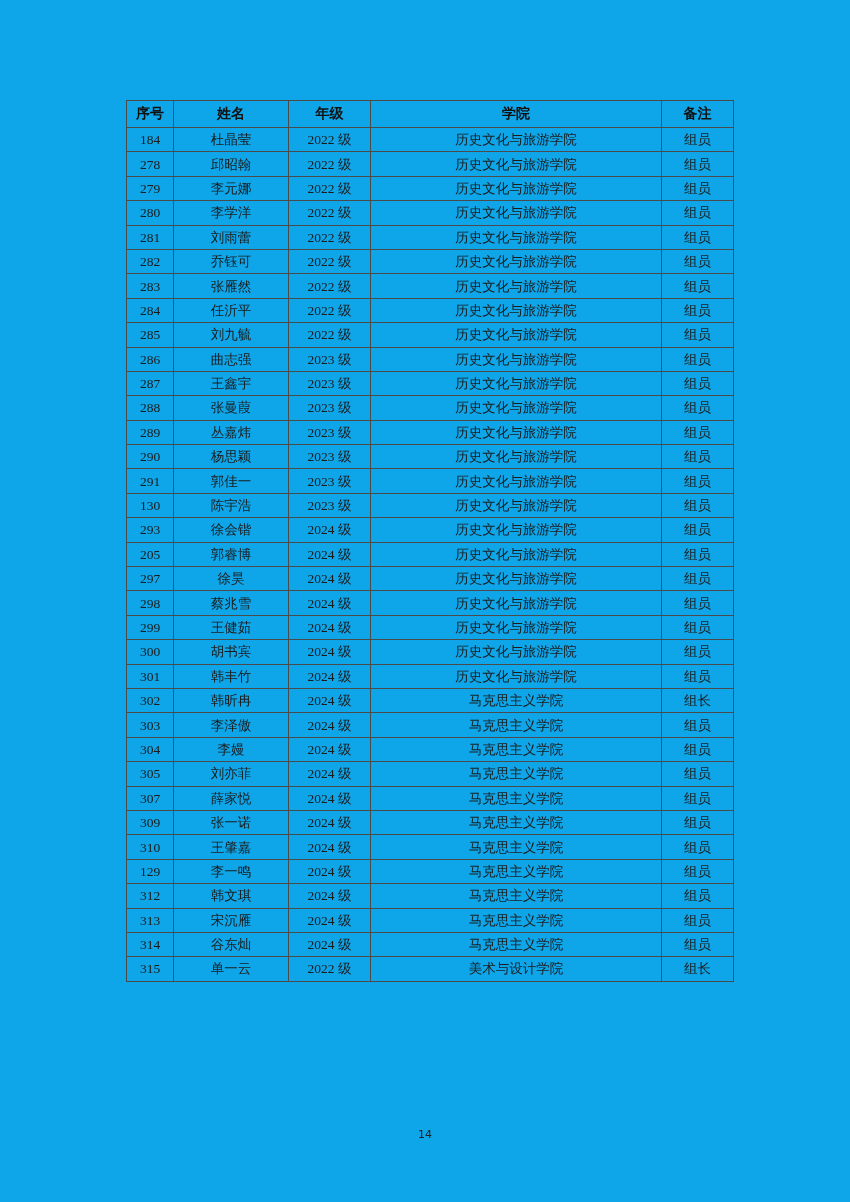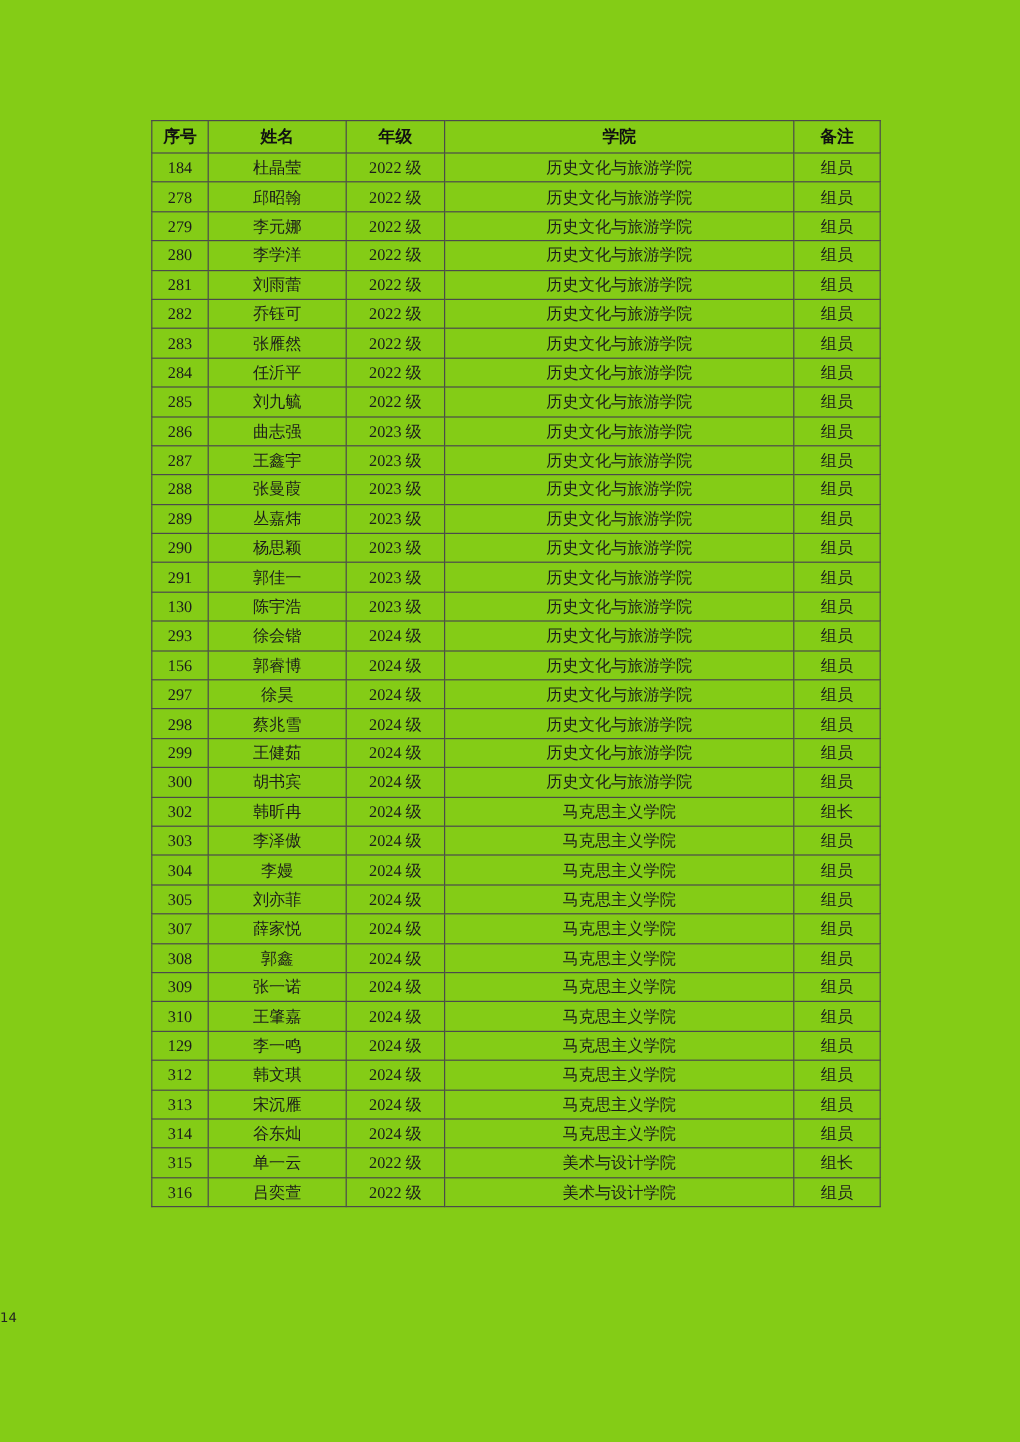--- a/index.html
+++ b/index.html
@@ -10,21 +10,21 @@
   body {
     position: relative;
     width: 850px;
     height: 1202px;
     font-family: "Liberation Serif", "DejaVu Serif", serif;
     color: #1c1c1c;
   }
   .sheet {
     position: absolute;
     inset: 0;
-    background: #84cc16;
+    background: #0ea5e9;
   }
   table.roster {
     position: absolute;
     left: 126px;
     top: 100px;
     width: 607px;
     border-collapse: collapse;
     table-layout: fixed;
   }
   table.roster th,
@@ -47,24 +47,24 @@
     height: 23.4px;
     font-size: 13.5px;
     line-height: 23px;
   }
   table.roster td.col-no,
   table.roster td.col-grade {
     font-family: "Liberation Serif", "DejaVu Serif", serif;
   }
   .page-num {
     position: absolute;
-    top: 1092px;
+    top: 1128px;
     left: 0;
     width: 850px;
-    text-align: left;
+    text-align: center;
     font-family: "DejaVu Sans", "Liberation Sans", sans-serif;
     font-size: 11px;
     color: #222222;
   }
 </style>
 </head>
 <body>
 
 <div class="sheet">
 
@@ -199,21 +199,21 @@
           <td class="col-remark">组员</td>
         </tr>
         <tr>
           <td class="col-no">293</td>
           <td class="col-name">徐会锴</td>
           <td class="col-grade">2024 级</td>
           <td class="col-college">历史文化与旅游学院</td>
           <td class="col-remark">组员</td>
         </tr>
         <tr>
-          <td class="col-no">156</td>
+          <td class="col-no">205</td>
           <td class="col-name">郭睿博</td>
           <td class="col-grade">2024 级</td>
           <td class="col-college">历史文化与旅游学院</td>
           <td class="col-remark">组员</td>
         </tr>
         <tr>
           <td class="col-no">297</td>
           <td class="col-name">徐昊</td>
           <td class="col-grade">2024 级</td>
           <td class="col-college">历史文化与旅游学院</td>
@@ -234,20 +234,27 @@
           <td class="col-remark">组员</td>
         </tr>
         <tr>
           <td class="col-no">300</td>
           <td class="col-name">胡书宾</td>
           <td class="col-grade">2024 级</td>
           <td class="col-college">历史文化与旅游学院</td>
           <td class="col-remark">组员</td>
         </tr>
         <tr>
+          <td class="col-no">301</td>
+          <td class="col-name">韩丰竹</td>
+          <td class="col-grade">2024 级</td>
+          <td class="col-college">历史文化与旅游学院</td>
+          <td class="col-remark">组员</td>
+        </tr>
+        <tr>
           <td class="col-no">302</td>
           <td class="col-name">韩昕冉</td>
           <td class="col-grade">2024 级</td>
           <td class="col-college">马克思主义学院</td>
           <td class="col-remark">组长</td>
         </tr>
         <tr>
           <td class="col-no">303</td>
           <td class="col-name">李泽傲</td>
           <td class="col-grade">2024 级</td>
@@ -269,27 +276,20 @@
           <td class="col-remark">组员</td>
         </tr>
         <tr>
           <td class="col-no">307</td>
           <td class="col-name">薛家悦</td>
           <td class="col-grade">2024 级</td>
           <td class="col-college">马克思主义学院</td>
           <td class="col-remark">组员</td>
         </tr>
         <tr>
-          <td class="col-no">308</td>
-          <td class="col-name">郭鑫</td>
-          <td class="col-grade">2024 级</td>
-          <td class="col-college">马克思主义学院</td>
-          <td class="col-remark">组员</td>
-        </tr>
-        <tr>
           <td class="col-no">309</td>
           <td class="col-name">张一诺</td>
           <td class="col-grade">2024 级</td>
           <td class="col-college">马克思主义学院</td>
           <td class="col-remark">组员</td>
         </tr>
         <tr>
           <td class="col-no">310</td>
           <td class="col-name">王肇嘉</td>
           <td class="col-grade">2024 级</td>
@@ -324,25 +324,18 @@
           <td class="col-college">马克思主义学院</td>
           <td class="col-remark">组员</td>
         </tr>
         <tr>
           <td class="col-no">315</td>
           <td class="col-name">单一云</td>
           <td class="col-grade">2022 级</td>
           <td class="col-college">美术与设计学院</td>
           <td class="col-remark">组长</td>
         </tr>
-        <tr>
-          <td class="col-no">316</td>
-          <td class="col-name">吕奕萱</td>
-          <td class="col-grade">2022 级</td>
-          <td class="col-college">美术与设计学院</td>
-          <td class="col-remark">组员</td>
-        </tr>
       </tbody>
   </table>
 
   <div class="page-num">14</div>
 
 </div>
 
 </body></html>

